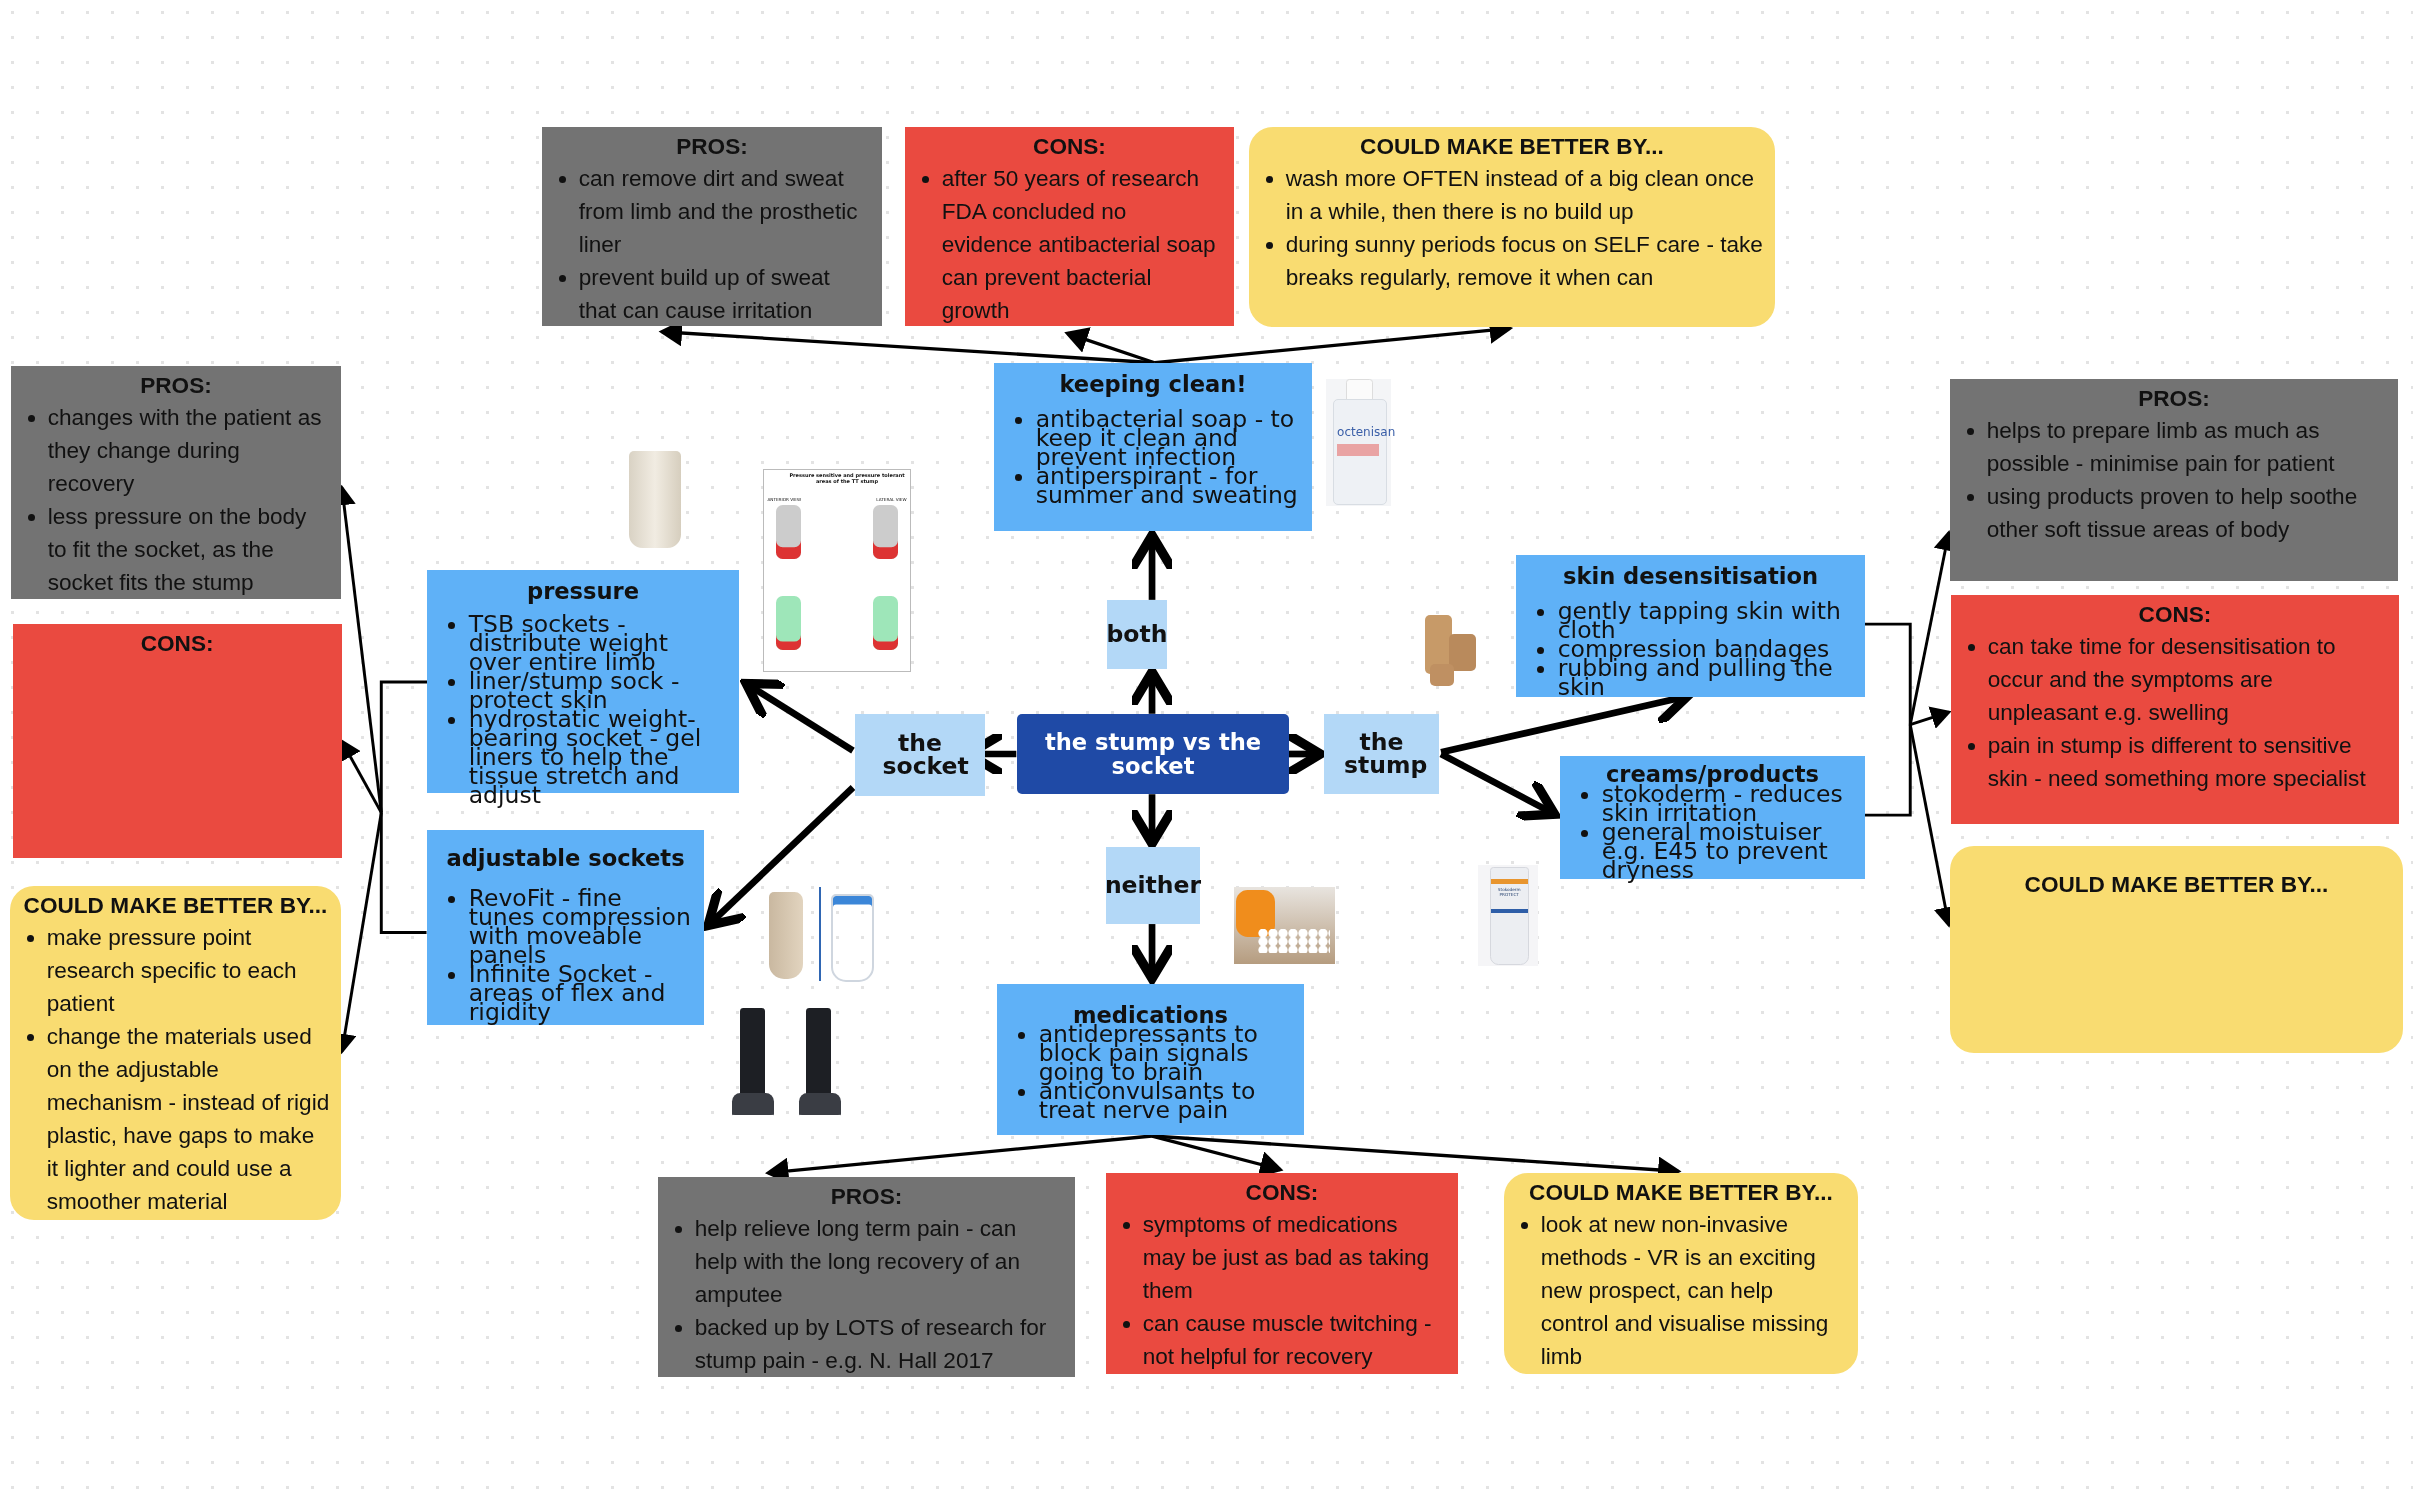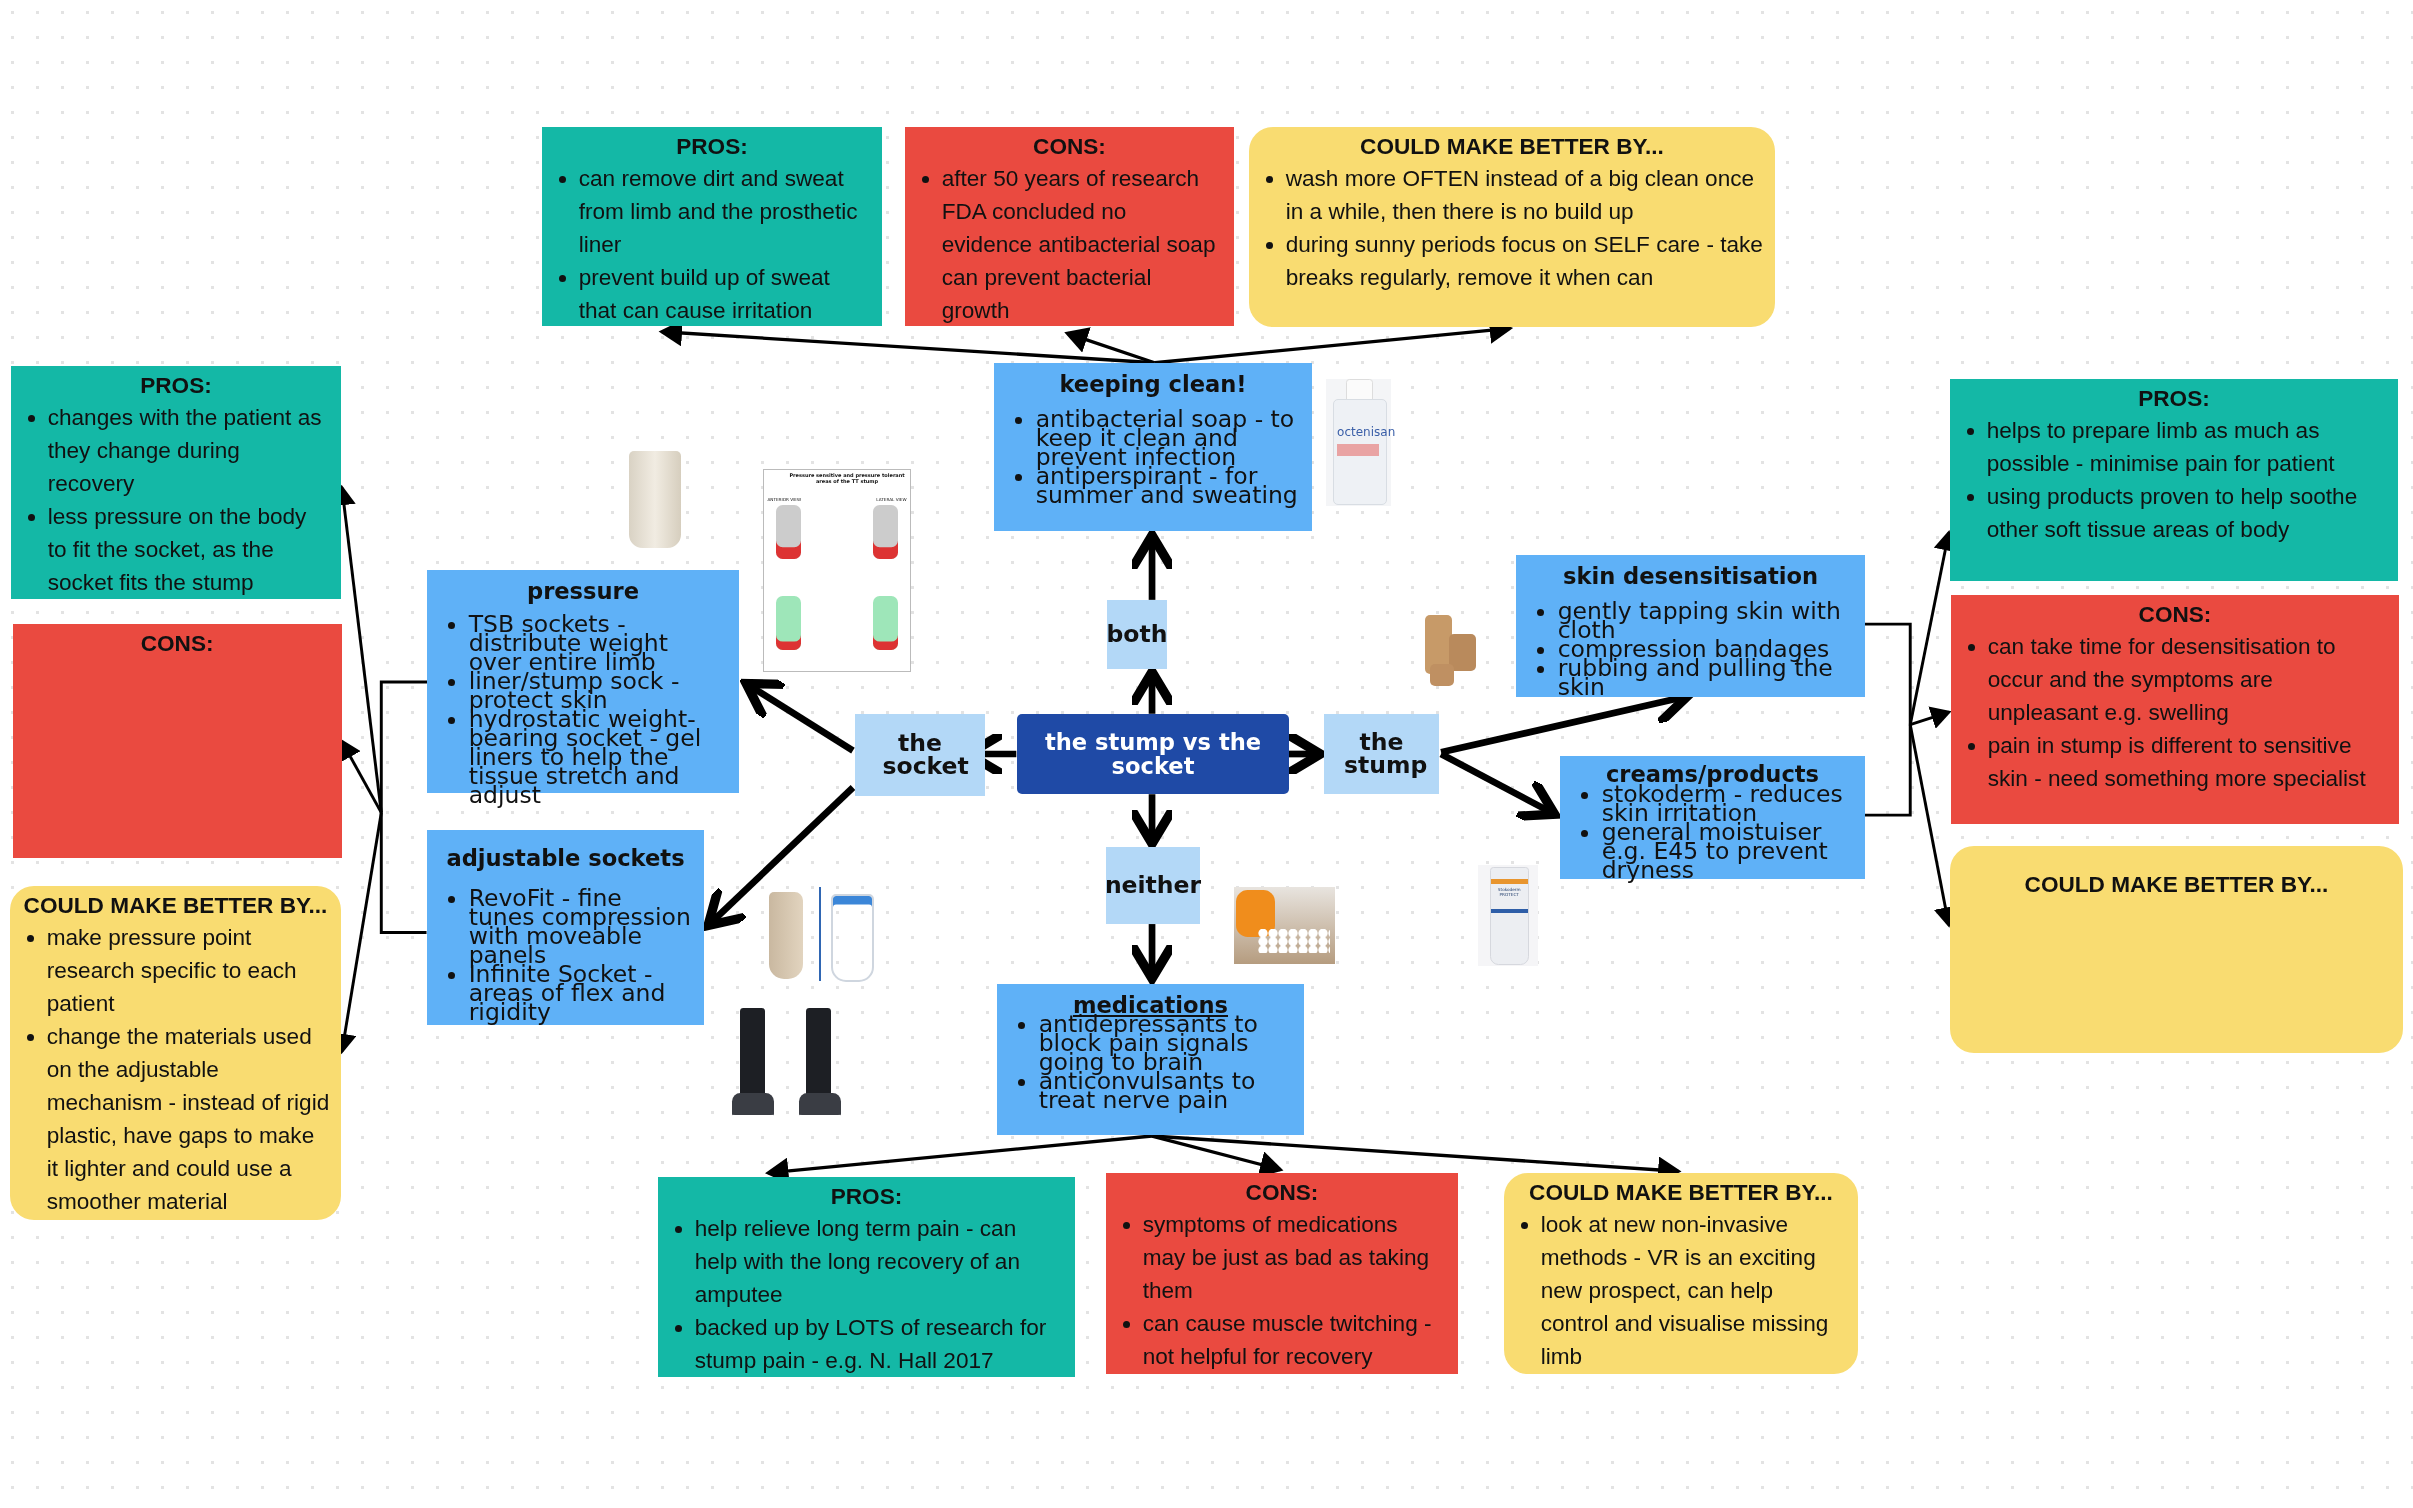--- a/index.html
+++ b/index.html
@@ -5,21 +5,21 @@
   html, body { margin:0; padding:0; }
   body {
     width:2413px; height:1508px; position:relative; overflow:hidden;
     background-color:#ffffff;
     background-image: radial-gradient(circle, #e3e3e3 1.7px, transparent 1.8px);
     background-size: 25px 25px;
     font-family: "DejaVu Sans", sans-serif;
     color:#111;
   }
   .box { position:absolute; box-sizing:border-box; }
-  .pros { background:#14b8a6; }
+  .pros { background:#737373; }
   .cons { background:#ea4a40; }
   .better { background:#f9dc71;border-radius:24px; }
   .topic { background:#5fb1f7; }
   .light { background:#b3d8f7; }
   .center { background:#1f4aa6; color:#fff; border-radius:5px; }
 
   .note { font-family: "Liberation Sans", sans-serif; font-size:22.6px; line-height:33px; padding:5px 11.7px 5px 11.7px; }
   .note.cond { font-family: "Liberation Sans Narrow", "Liberation Sans", sans-serif; }
   .note .hd { text-align:center; font-weight:bold; font-size:22.6px; line-height:30px; }
   .note ul { margin:0; padding:0 0 0 25px; }
@@ -142,21 +142,21 @@
 
 <div class="box topic" style="left:1560px; top:756px; width:305px; height:123px;">
   <div class="hd" style="line-height:22px;">creams/products</div>
   <ul>
     <li>stokoderm - reduces skin irritation</li>
     <li>general moistuiser e.g. E45 to prevent dryness</li>
   </ul>
 </div>
 
 <div class="box topic" style="left:997px; top:984px; width:307px; height:151px;">
-  <div class="hd" style="margin-top:4px;line-height:20px;text-decoration:underline;">medications</div>
+  <div class="hd" style="margin-top:14px;line-height:20px;">medications</div>
   <ul>
     <li>antidepressants to block pain signals going to brain</li>
     <li>anticonvulsants to treat nerve pain</li>
   </ul>
 </div>
 
 <div class="box note cond pros" style="left:542px; top:127px; width:340px; height:199px;">
   <div class="hd">PROS:</div>
   <ul>
     <li>can remove dirt and sweat from limb and the prosthetic liner</li>

